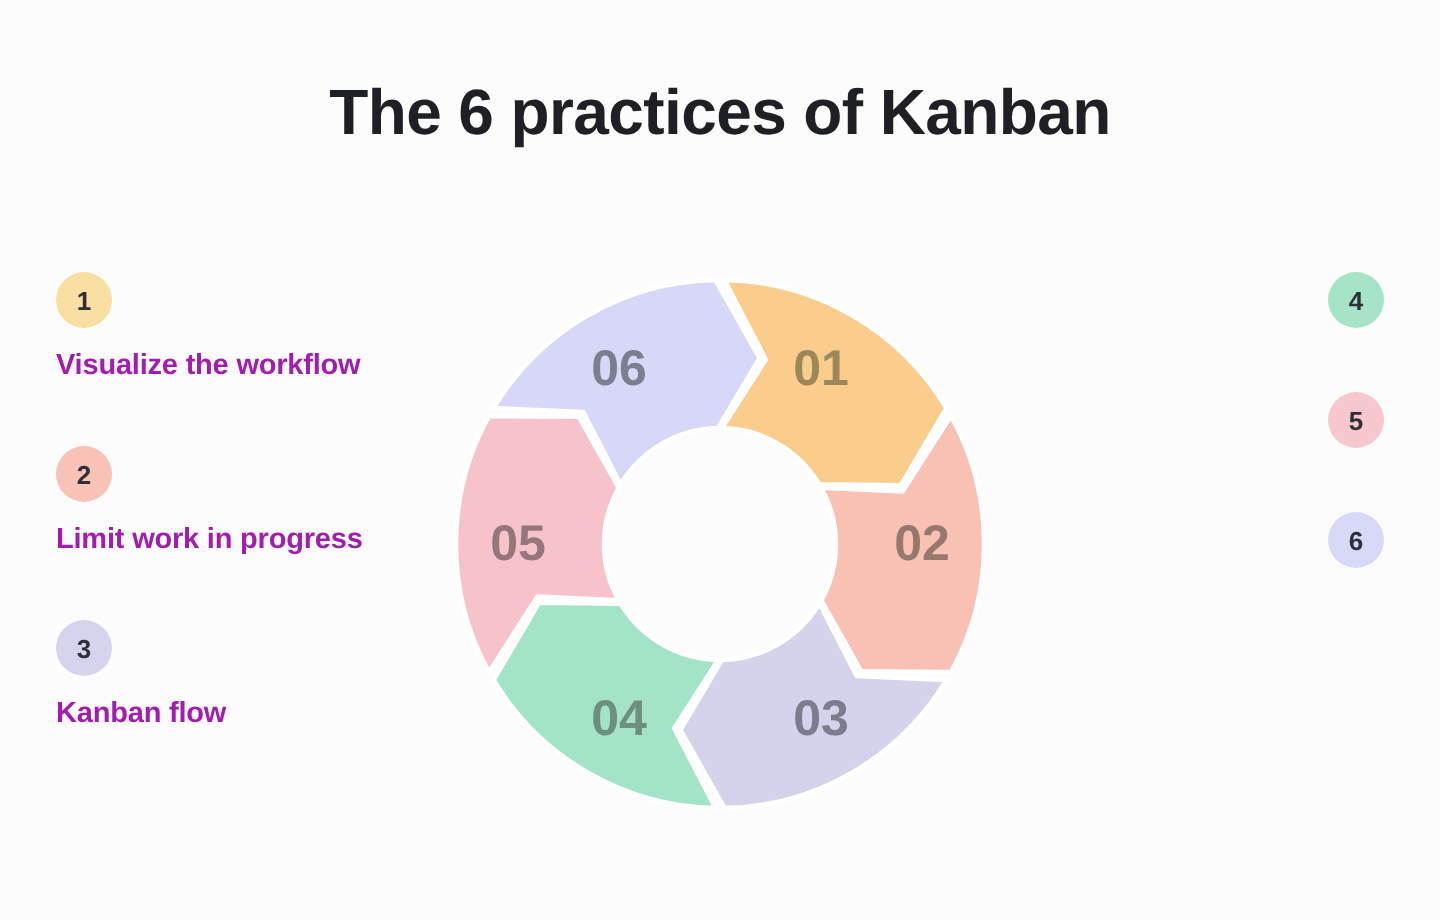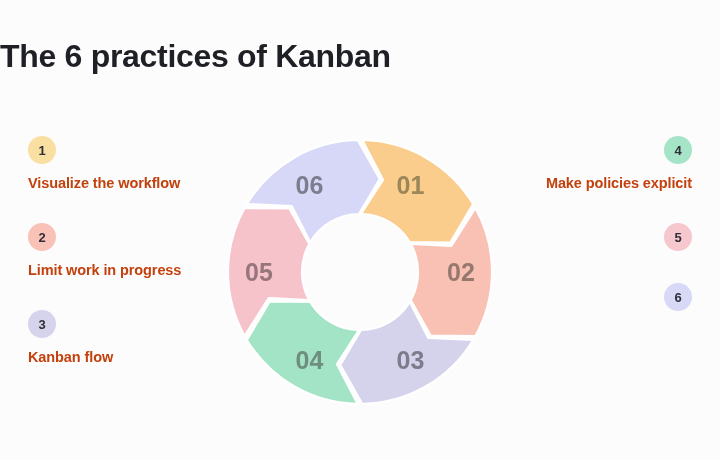--- a/index.html
+++ b/index.html
@@ -23,20 +23,21 @@
     height: 460px;
     background: #fcfcfc;
   }
 
   
   #page-title {
     position: absolute;
     left: 0;
     top: 38px;
     width: 720px;
+    text-align: center;
     font-size: 32px;
     font-weight: bold;
     letter-spacing: -0.3px;
     color: #1f2026;
     font-family: "Liberation Sans", sans-serif;
     white-space: nowrap;
   }
 
   
   .label-col {
@@ -65,21 +66,21 @@
     color: #2e2f37;
     font-family: "Liberation Sans", sans-serif;
     box-sizing: border-box;
   }
 
   .practice-label {
     display: block;
     margin-top: 11px;
     font-size: 14.5px;
     font-weight: bold;
-    color: #c2410c;
+    color: #a21caf;
     letter-spacing: -0.1px;
     font-family: "Liberation Sans", sans-serif;
     white-space: nowrap;
   }
 
   
   #donut-wrap {
     position: absolute;
     left: 220px;
     top: 132px;
@@ -114,21 +115,20 @@
     </div>
     <div class="practice-item">
       <span class="badge" style="background: rgb(214, 212, 237);">3</span>
       <span class="practice-label">Kanban flow</span>
     </div>
   </div>
 
   <div class="label-col" id="col-right">
     <div class="practice-item">
       <span class="badge" style="background: rgb(166, 228, 200);">4</span>
-      <span class="practice-label">Make policies explicit</span>
     </div>
     <div class="practice-item">
       <span class="badge" style="background: rgb(247, 199, 206);">5</span>
     </div>
     <div class="practice-item">
       <span class="badge" style="background: rgb(216, 217, 247);">6</span>
     </div>
   </div>
 
   <div id="donut-wrap">

